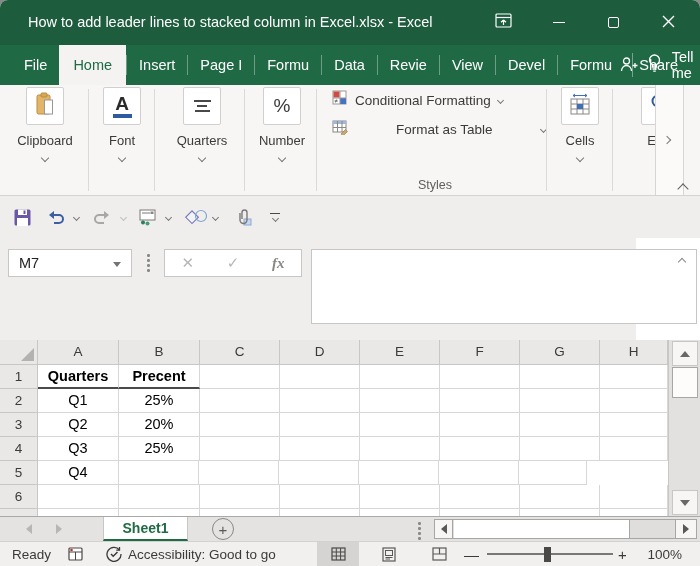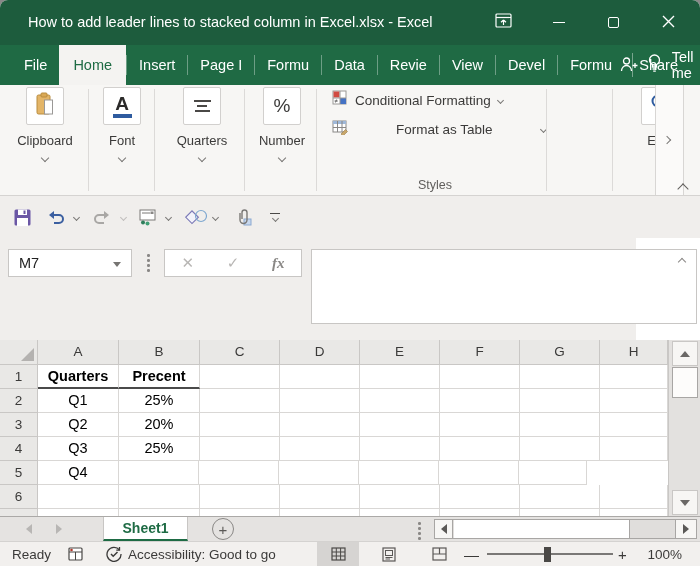--- a/index.html
+++ b/index.html
@@ -295,20 +295,37 @@
             <line x1="1" y1="8.5" x2="14" y2="8.5" stroke="#8A8886"></line>
             <path d="M9 15 L13.5 10.5 L15.5 12.5 L11 17 Z" fill="#C8A76A" stroke="#8A6A3A" stroke-width="0.5"></path>
           </svg>
       </span>
       <span class="slabel">Format as Table</span>
       <div class="chev-down"></div>
     </div>
     <div class="styles-label">Styles</div>
     <div class="rsep" style="left:546px;"></div>
 
+    <div class="rgroup" style="left:552px; width:56px;">
+      <div class="ibox">
+          <span>
+        <svg width="24" height="23" viewBox="0 0 24 23">
+              <path d="M5 2.5 h14 M5 2.5 l2 -1.5 M5 2.5 l2 1.5 M19 2.5 l-2 -1.5 M19 2.5 l-2 1.5" stroke="#3F6FB8" fill="none" stroke-width="1"></path>
+              <rect x="3" y="6" width="18" height="15" fill="#fff" stroke="#8A8886"></rect>
+              <line x1="9" y1="6" x2="9" y2="21" stroke="#8A8886"></line>
+              <line x1="15" y1="6" x2="15" y2="21" stroke="#8A8886"></line>
+              <line x1="3" y1="11" x2="21" y2="11" stroke="#8A8886"></line>
+              <line x1="3" y1="16" x2="21" y2="16" stroke="#8A8886"></line>
+              <rect x="9" y="11" width="6" height="5" fill="#3F6FB8"></rect>
+            </svg>
+      </span>
+        </div>
+      <div class="rlabel">Cells</div>
+      <div class="chev-down"></div>
+    </div>
     <div class="rsep" style="left:612px;"></div>
 
     <div class="rgroup" style="left:634px; width:52px;">
       <div class="ibox">
           <span>
         <svg width="22" height="22" viewBox="0 0 22 22">
               <circle cx="9" cy="8" r="5.5" fill="none" stroke="#2E5B9F" stroke-width="2"></circle>
               <line x1="13" y1="12" x2="18.5" y2="17.5" stroke="#2E5B9F" stroke-width="2.5" stroke-linecap="round"></line>
             </svg>
       </span>

